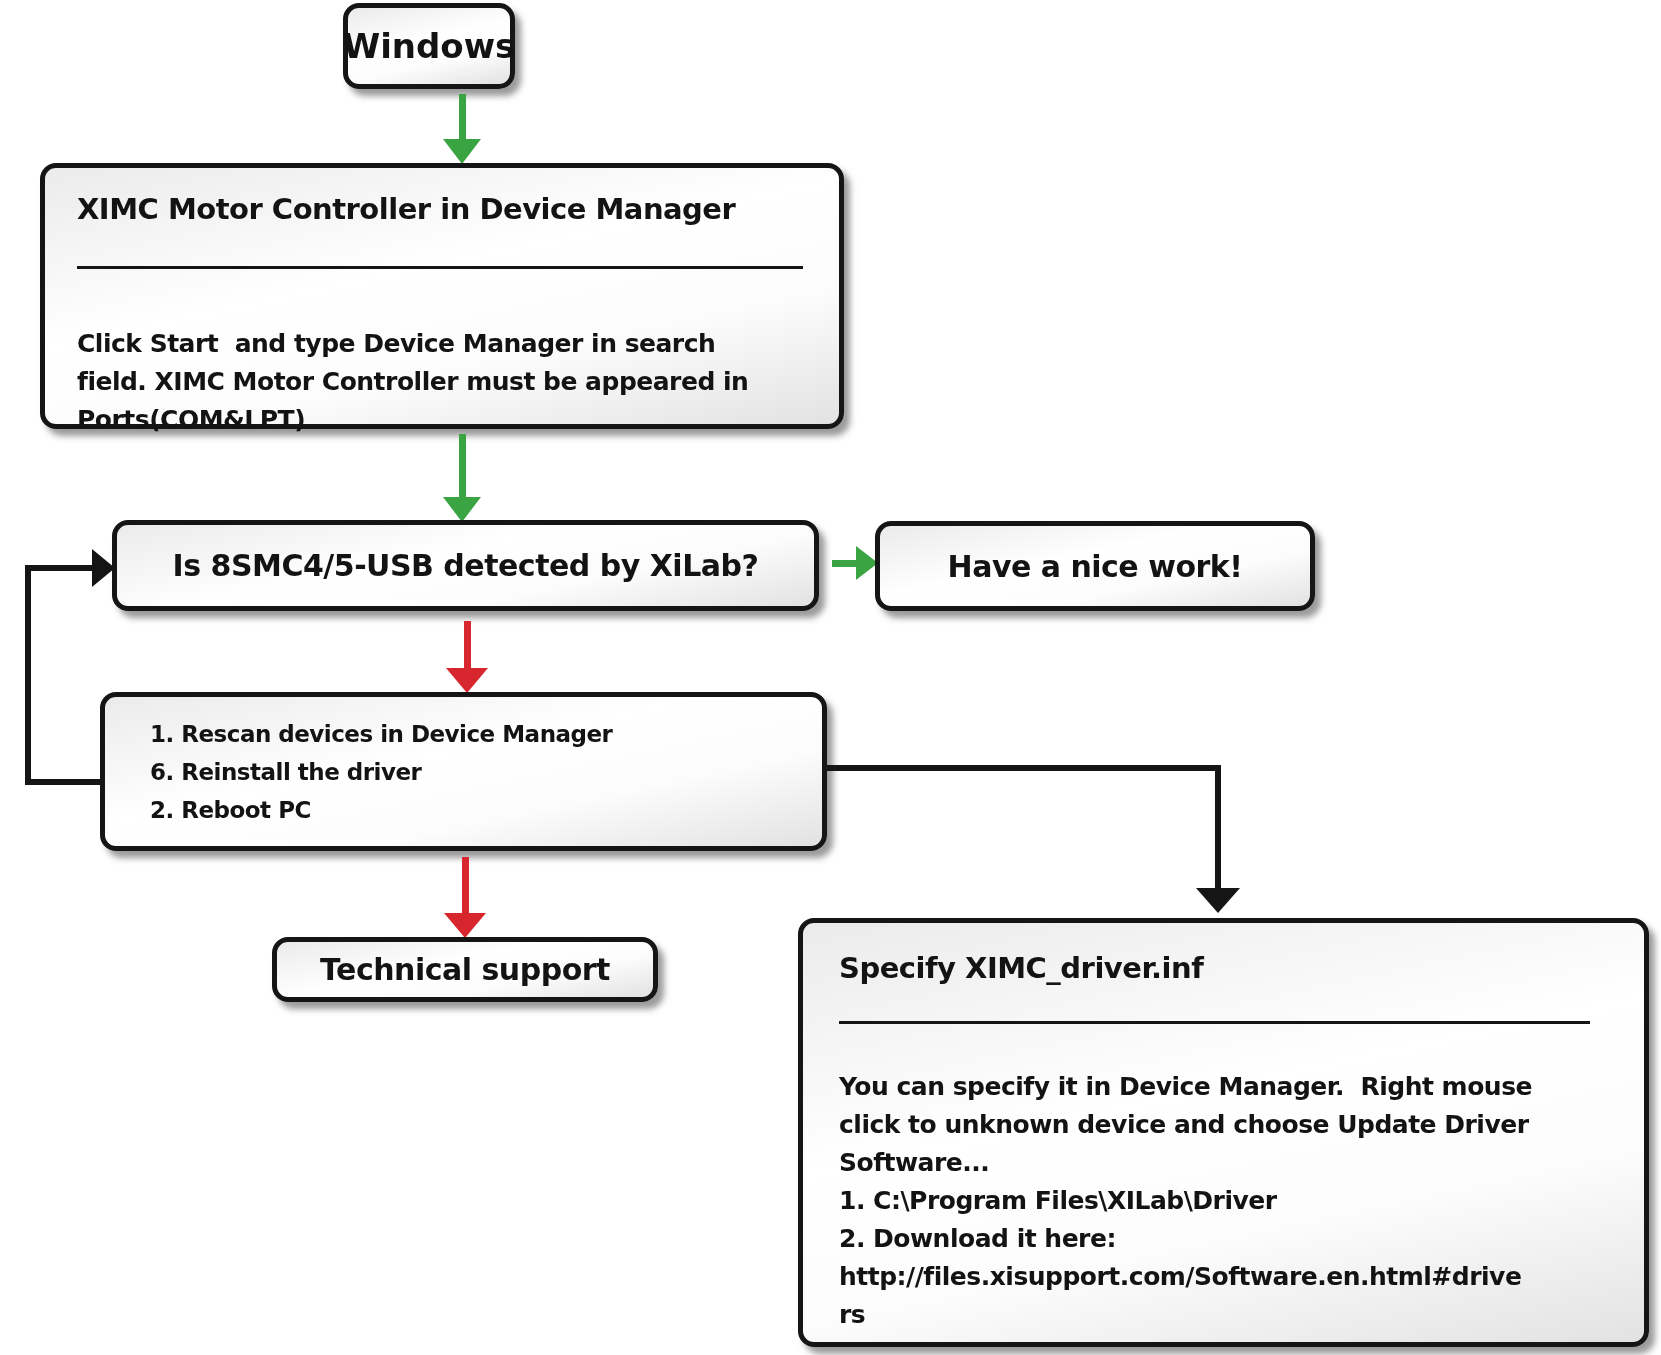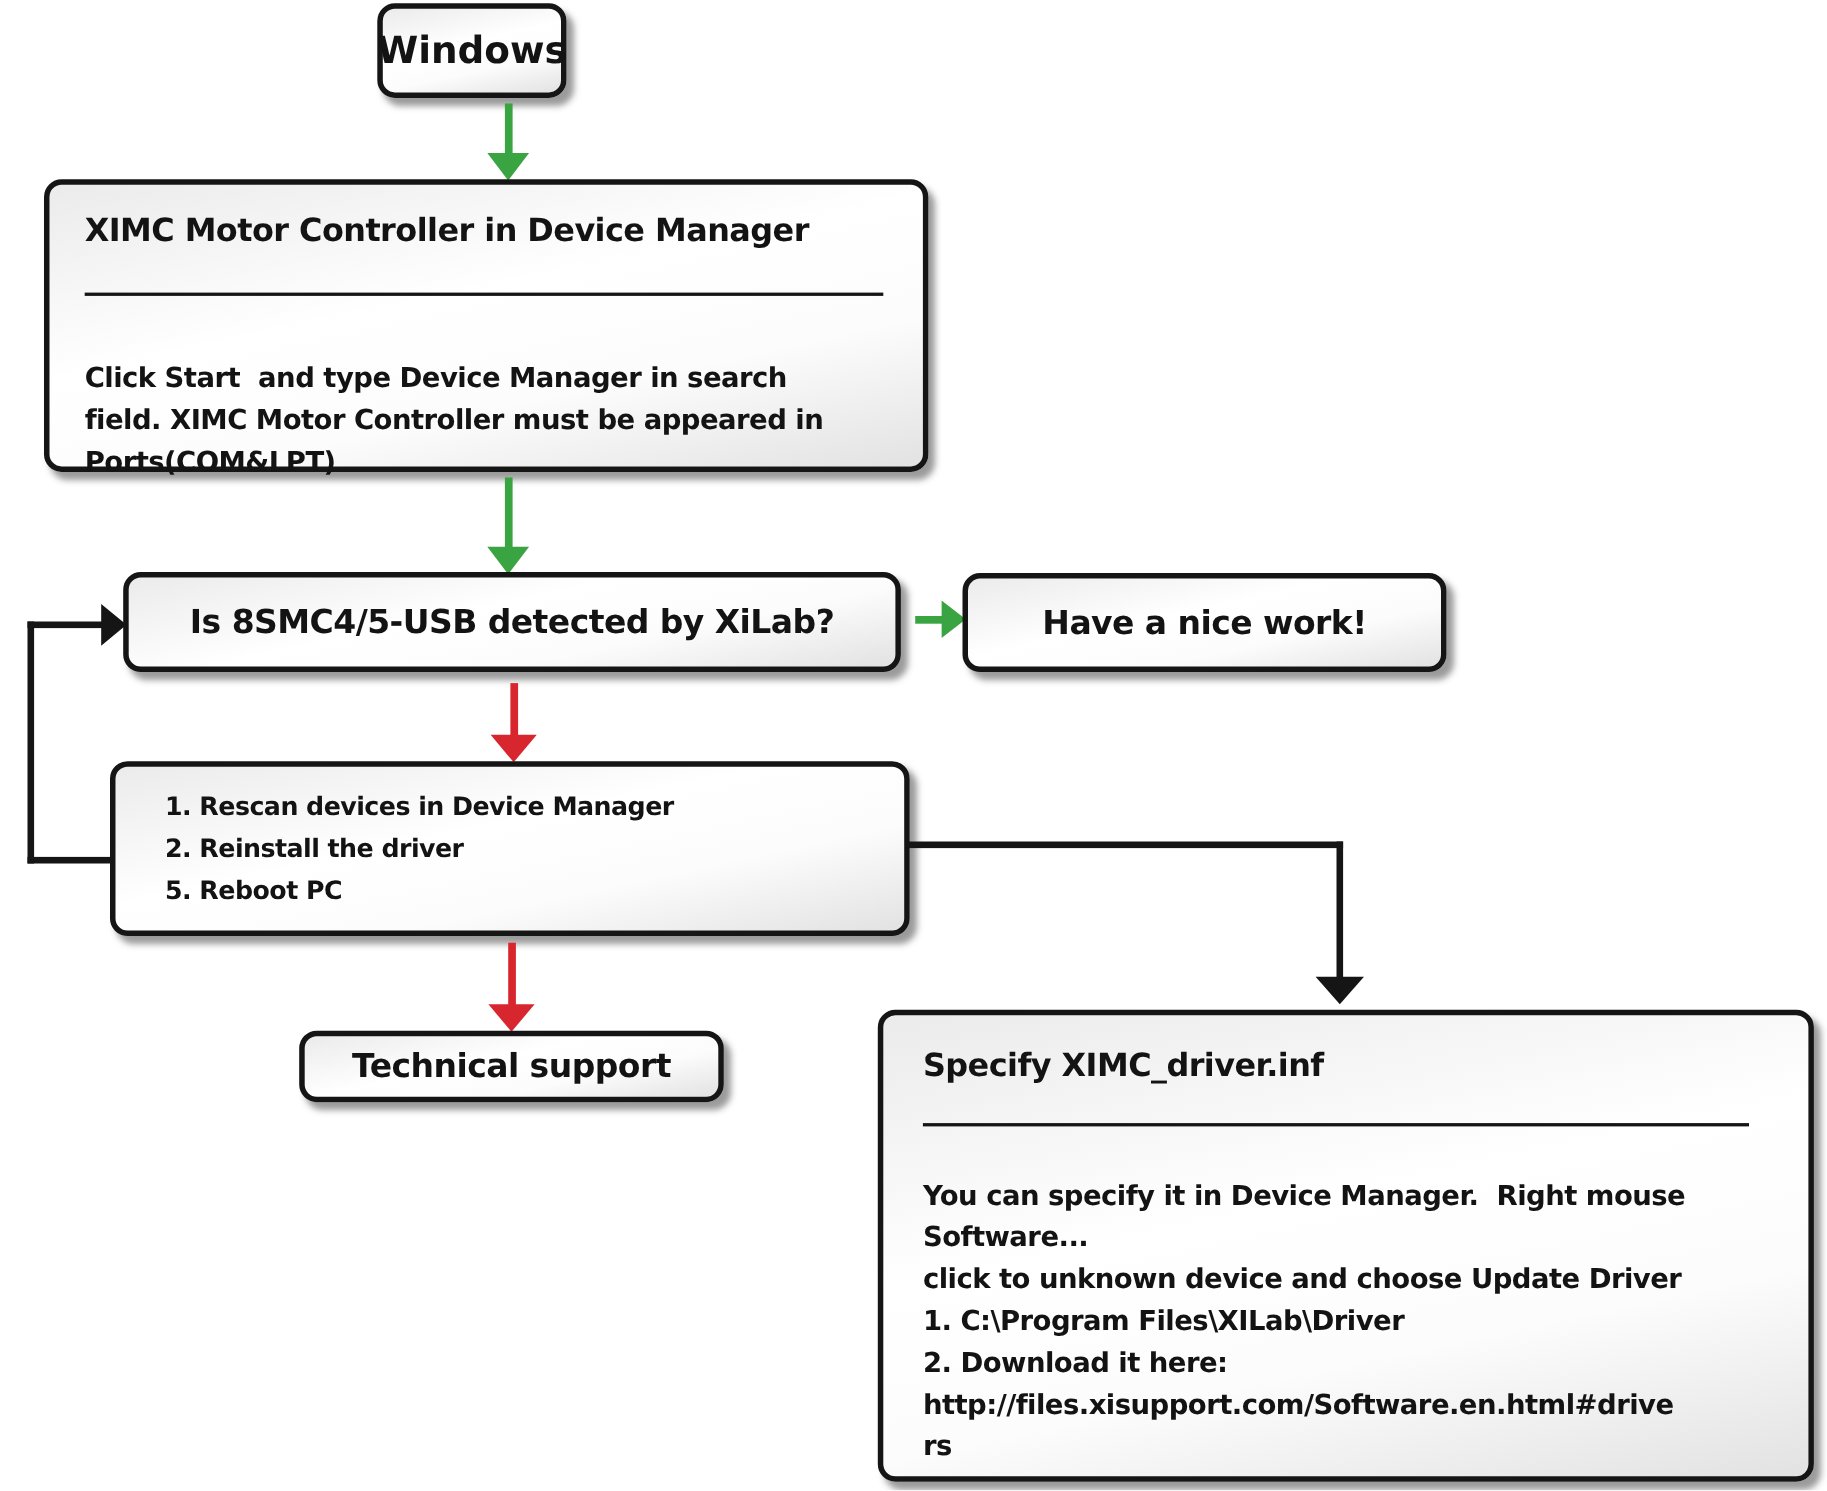--- a/index.html
+++ b/index.html
@@ -71,22 +71,22 @@
 
   <div class="node center lbl-md" style="left:875px;top:521px;width:440px;height:90px;">
     <span>Have a nice work!</span>
   </div>
 
   <div class="stem-red" style="left:464px;top:621px;width:7px;height:48px;"></div>
   <div class="tri tri-down-red" style="left:446px;top:668px;"></div>
 
   <div class="node" style="left:100px;top:692px;width:727px;height:159px;display:flex;flex-direction:column;justify-content:center;padding-left:45px;box-sizing:border-box;">
     <div class="listline">1. Rescan devices in Device Manager</div>
-    <div class="listline">2. Reinstall the driver</div>
-    <div class="listline">5. Reboot PC</div>
+    <div class="listline">6. Reinstall the driver</div>
+    <div class="listline">2. Reboot PC</div>
   </div>
 
   <div class="seg" style="left:25px;top:779px;width:78px;height:6px;"></div>
   <div class="seg" style="left:25px;top:565px;width:6px;height:220px;"></div>
   <div class="seg" style="left:25px;top:565px;width:70px;height:6px;"></div>
   <div class="tri tri-right-black" style="left:92px;top:549px;"></div>
 
   <div class="seg" style="left:826px;top:765px;width:395px;height:6px;"></div>
   <div class="seg" style="left:1215px;top:765px;width:6px;height:125px;"></div>
   <div class="tri tri-down-black" style="left:1196px;top:888px;"></div>
@@ -96,22 +96,22 @@
 
   <div class="node center lbl-md" style="left:272px;top:937px;width:386px;height:65px;">
     <span>Technical support</span>
   </div>
 
   <div class="node" style="left:798px;top:918px;width:851px;height:429px;padding:28px 20px 0 36px;">
     <div class="title">Specify XIMC_driver.inf</div>
     <hr class="sep" style="margin-top:36px;margin-right:34px;">
     <div style="margin-top:44px;">
       <div class="bodyline">You can specify it in Device Manager.  Right mouse</div>
+      <div class="bodyline">click to unknown device and choose Update Driver</div>
       <div class="bodyline">Software...</div>
-      <div class="bodyline">click to unknown device and choose Update Driver</div>
       <div class="bodyline">1. C:\Program Files\XILab\Driver</div>
       <div class="bodyline">2. Download it here:</div>
       <div class="bodyline">http://files.xisupport.com/Software.en.html#drive</div>
       <div class="bodyline">rs</div>
     </div>
   </div>
 
 </div>
 
 </body></html>

